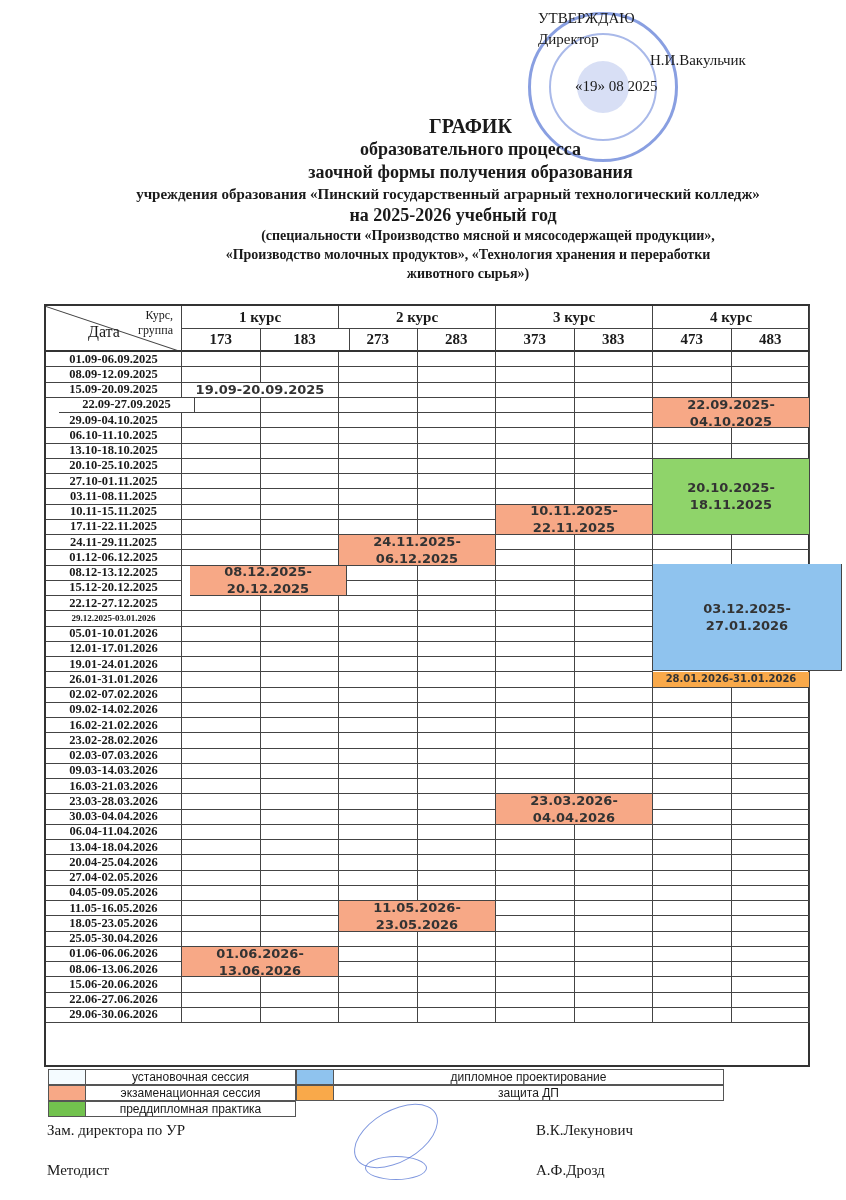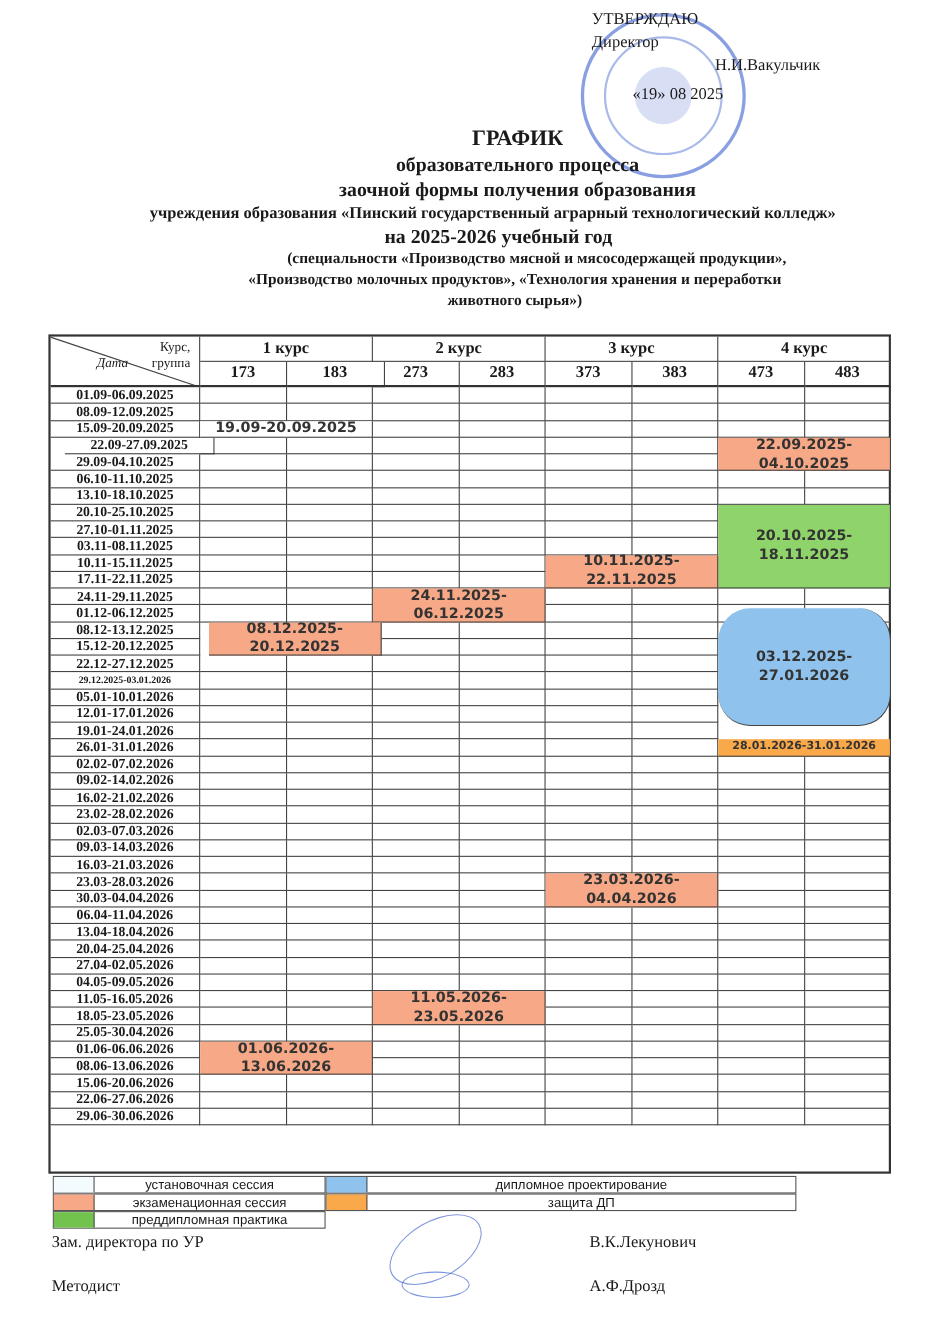--- a/index.html
+++ b/index.html
@@ -29,21 +29,21 @@
 
   .grid { position: absolute; left: 44px; top: 304px; width: 766px; height: 763px;
           border: 2px solid #333; box-sizing: border-box; }
   .cell { position: absolute; box-sizing: border-box; border-right: 1px solid #444; border-bottom: 1px solid #444; }
   .hdr { font-weight: bold; text-align: center; font-size: 15px; display: flex; align-items: center; justify-content: center; }
   .corner { position: absolute; left: 0; top: 0; width: 136px; height: 46px; border-right: 1px solid #444; border-bottom: 2px solid #333; box-sizing: border-box; overflow: hidden; }
   .corner .diag { position: absolute; left: 0; top: 0; width: 146px; height: 1px; background: #444;
                   transform-origin: 0 0; transform: rotate(18.5deg); }
   .corner .kurs { position: absolute; right: 8px; top: 2px; font-size: 12px; }
   .corner .gruppa { position: absolute; right: 8px; top: 17px; font-size: 12px; }
-  .corner .data { position: absolute; left: 42px; top: 17px; font-size: 12px; font-style: italic; }
+  .corner .data { position: absolute; left: 42px; top: 17px; font-size: 16px; }
 
   .date-cell { font-weight: bold; font-size: 12.5px; display: flex; align-items: center; justify-content: center; white-space: nowrap; overflow: hidden; }
   .date-cell.small { font-size: 9px; }
 
   .block { position: absolute; box-sizing: border-box; border-right: 1px solid #444; border-bottom: 1px solid #444;
            font-family: "DejaVu Sans", sans-serif; font-weight: bold; color: #333; font-size: 13px;
            display: flex; align-items: center; justify-content: center; text-align: center; line-height: 17px; }
   .block.small { font-size: 10px; line-height: 12px; }
 
   .legend { position: absolute; left: 48px; top: 1069px; font-family: "Liberation Sans", sans-serif; font-size: 12px; }
@@ -441,21 +441,21 @@
     <div class="block" style="white-space: pre-line; left: 607px; top: 91.75px; width: 157px; height: 30.5px; background: rgb(247, 168, 134);">22.09.2025-
 04.10.2025</div>
     <div class="block" style="white-space: pre-line; left: 607px; top: 152.75px; width: 157px; height: 76.25px; background: rgb(143, 212, 106);">20.10.2025-
 18.11.2025</div>
     <div class="block" style="white-space: pre-line; left: 450px; top: 198.5px; width: 157px; height: 30.5px; background: rgb(247, 168, 134);">10.11.2025-
 22.11.2025</div>
     <div class="block" style="white-space: pre-line; left: 293px; top: 229px; width: 157px; height: 30.5px; background: rgb(247, 168, 134);">24.11.2025-
 06.12.2025</div>
     <div class="block" style="white-space: pre-line; left: 144px; top: 259.5px; width: 157px; height: 30.5px; background: rgb(247, 168, 134);">08.12.2025-
 20.12.2025</div>
-    <div class="block" style="white-space: pre-line; left: 607px; top: 247px; width: 157px; height: 106.75px; background: rgb(143, 195, 238); border-radius: 29px;">03.12.2025-
+    <div class="block" style="white-space: pre-line; left: 607px; top: 258px; width: 189px; height: 106.75px; background: rgb(143, 195, 238);">03.12.2025-
 27.01.2026</div>
     <div class="block small" style="white-space: pre-line; left: 607px; top: 366.25px; width: 157px; height: 15.25px; background: rgb(249, 169, 74);">28.01.2026-31.01.2026</div>
     <div class="block" style="white-space: pre-line; left: 450px; top: 488.25px; width: 157px; height: 30.5px; background: rgb(247, 168, 134);">23.03.2026-
 04.04.2026</div>
     <div class="block" style="white-space: pre-line; left: 293px; top: 595px; width: 157px; height: 30.5px; background: rgb(247, 168, 134);">11.05.2026-
 23.05.2026</div>
     <div class="block" style="white-space: pre-line; left: 136px; top: 640.75px; width: 157px; height: 30.5px; background: rgb(247, 168, 134);">01.06.2026-
 13.06.2026</div>
   </div>
 

